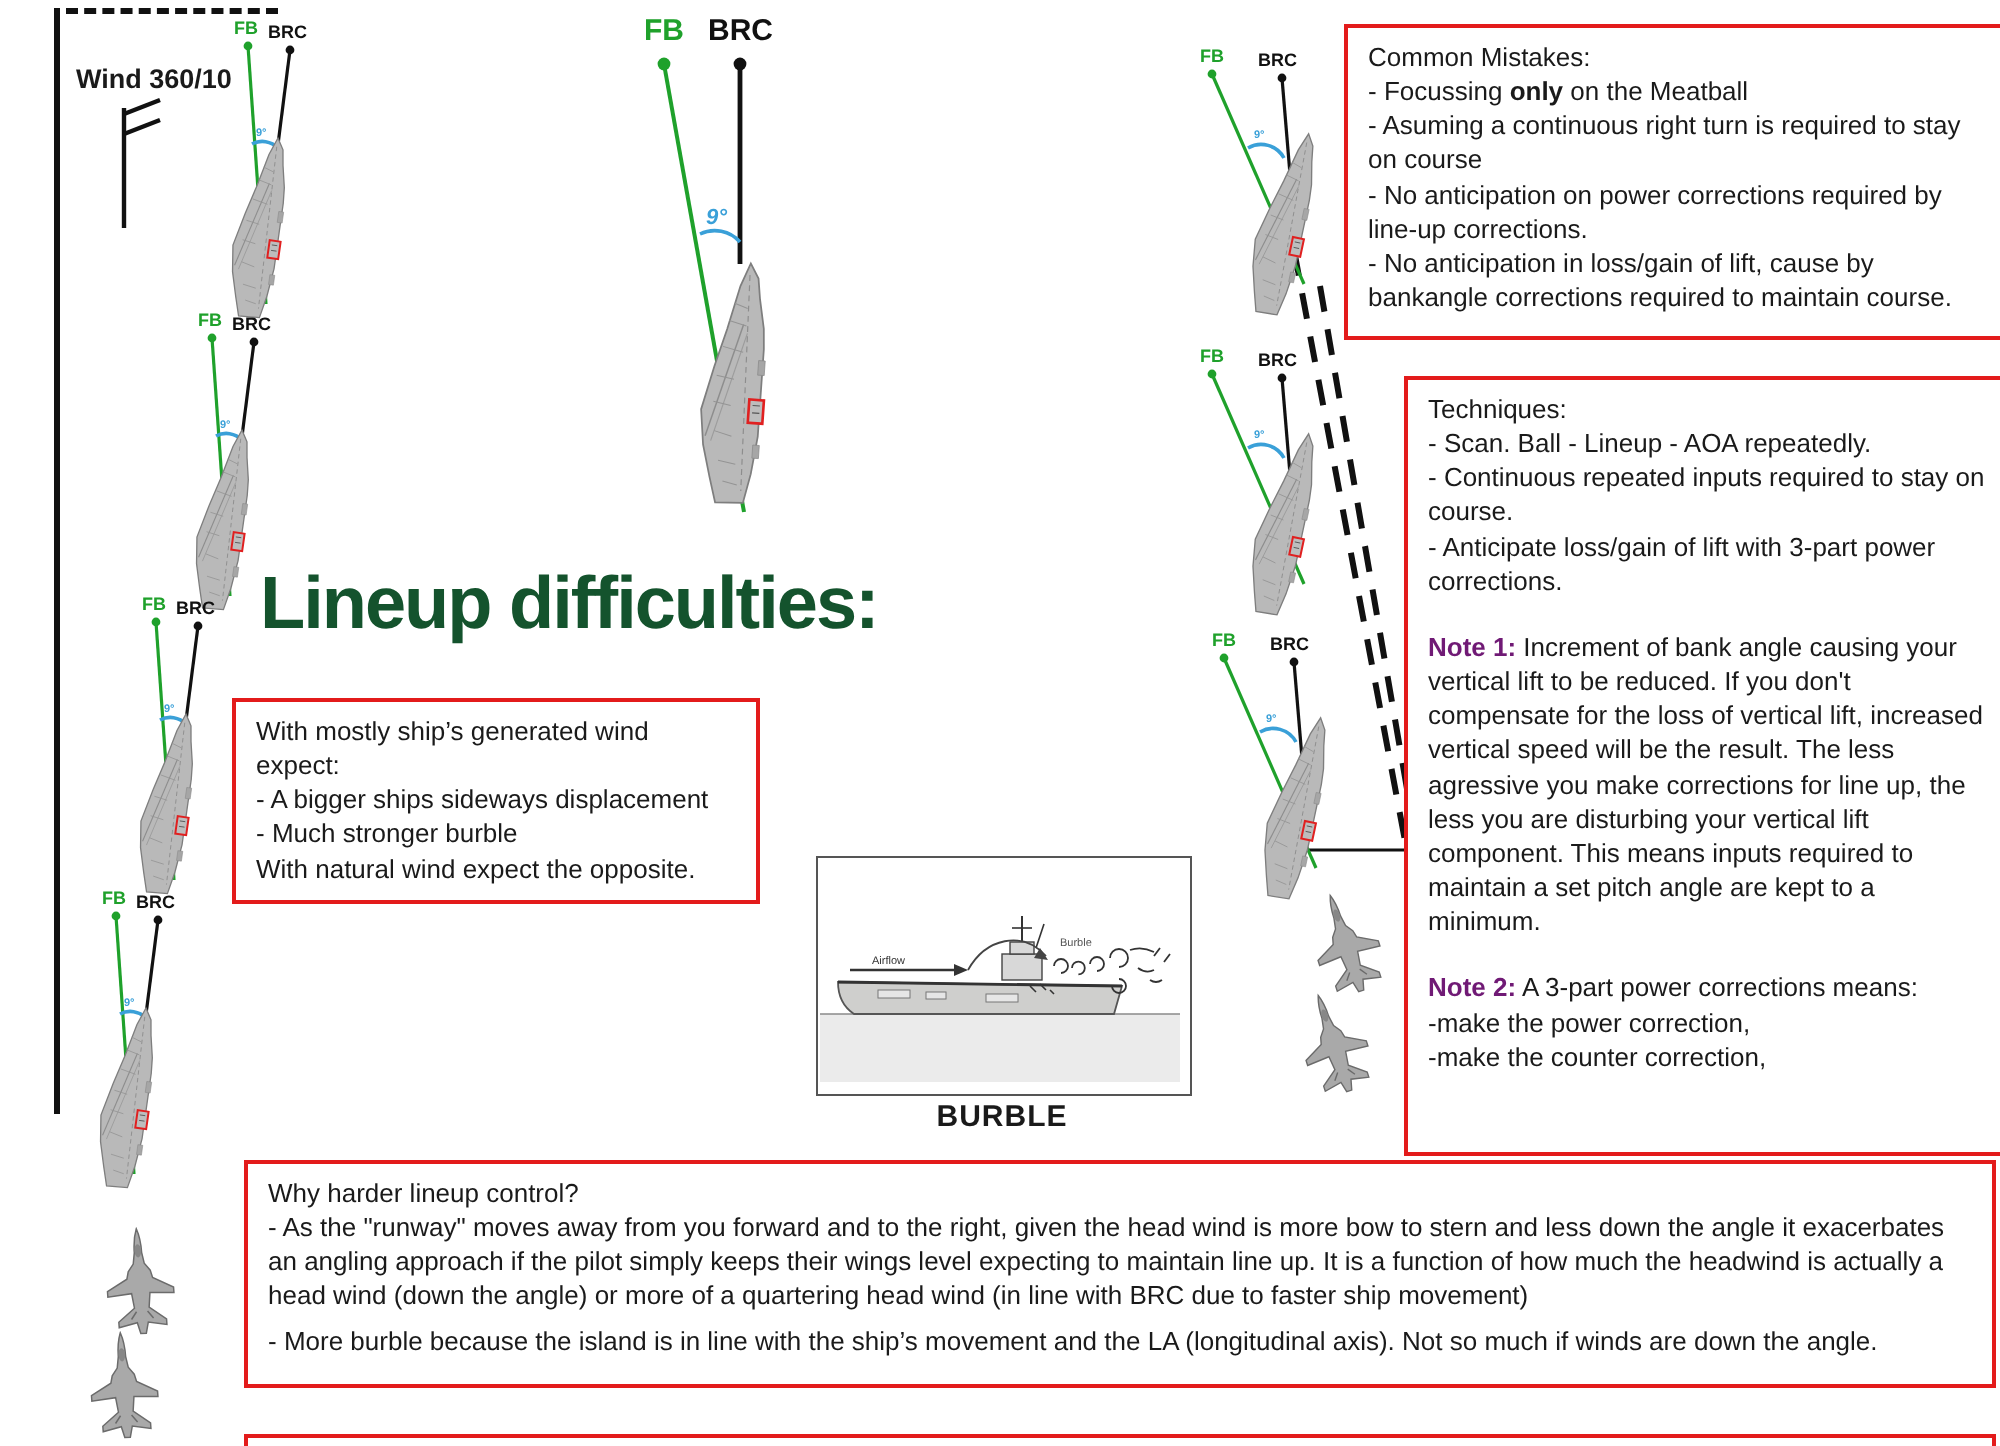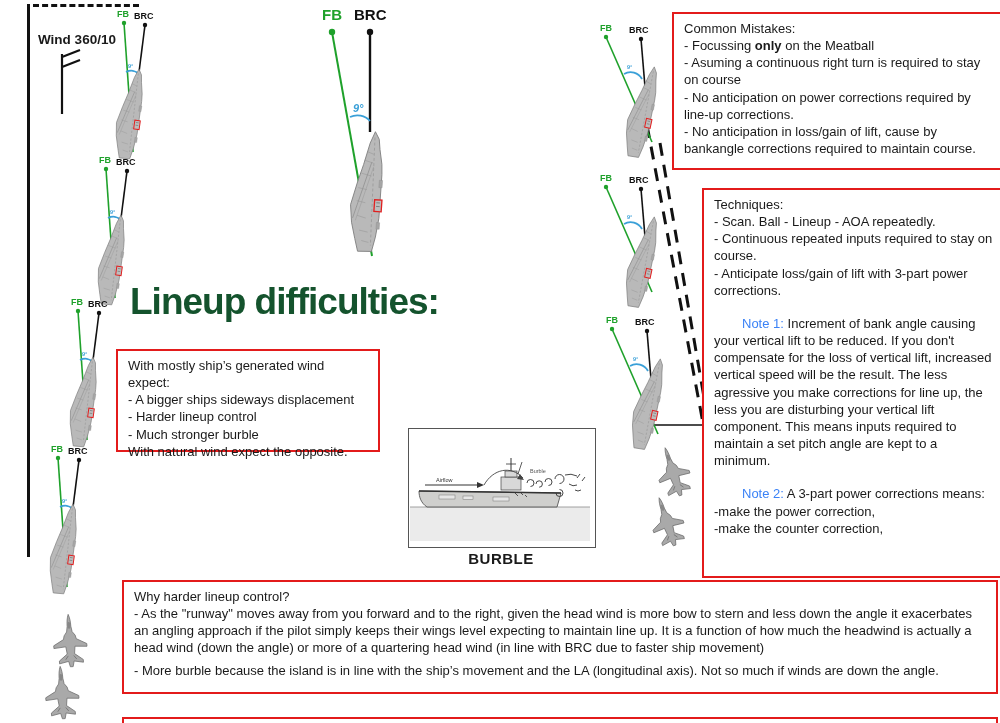--- a/index.html
+++ b/index.html
@@ -7,21 +7,21 @@
     position:relative;width:1000px;height:723px;overflow:hidden;
     background:#ffffff;font-family:"Liberation Sans",sans-serif;color:#1a1a1a;
   }
   .abs{position:absolute;}
   .redbox{
     position:absolute;border:2px solid #e31b1b;background:#ffffff;
     padding:6px 10px;font-size:13px;line-height:1.32;z-index:3;box-sizing:border-box;
   }
   .redbox .hd{font-weight:normal;}
   .b{font-weight:bold;text-align:center;}
-  .note-label{color:#3b82f6;font-weight:normal;margin-left:28px;}
+  .note-label{color:#701a75;font-weight:bold;}
   .gap{height:16px;}
   .sgap{height:5px;}
   #page-title{
     position:absolute;left:130px;top:281px;font-size:37px;font-weight:bold;
     color:#14532d;letter-spacing:-1px;z-index:2;white-space:nowrap;
   }
   .unit{position:absolute;z-index:1;overflow:visible;}
   .fb-label{fill:#1fa12b;font-weight:bold;font-size:9px;}
   .brc-label{fill:#111;font-weight:bold;font-size:9px;}
   .fb-label-lg{fill:#1fa12b;font-weight:bold;font-size:15px;}
@@ -270,21 +270,20 @@
   <div><span class="note-label">Note 1:</span><span> Increment of bank angle causing your vertical lift to be reduced. If you don't compensate for the loss of vertical lift, increased vertical speed will be the result. The less agressive you make corrections for line up, the less you are disturbing your vertical lift component. This means inputs required to maintain a set pitch angle are kept to a minimum.</span></div>
   <div class="gap"></div>
   <div><span class="note-label">Note 2:</span><span> A 3-part power corrections means:</span></div>
   <div>-make the power correction,</div>
   <div>-make the counter correction,</div>
 </div>
 
 <div class="redbox" style="left:116px;top:349px;width:264px;height:103px">
   <div class="hd">With mostly ship’s generated wind expect:</div>
   <div>- A bigger ships sideways displacement</div>
-  <div>- Harder lineup control</div>
   <div>- Much stronger burble</div>
   <div class="hd">With natural wind expect the opposite.</div>
 </div>
 
 <div class="redbox" style="left:122px;top:580px;width:876px;height:114px">
   <div class="hd">Why harder lineup control?</div>
   <div>- As the "runway" moves away from you forward and to the right, given the head wind is more bow to stern and less down the angle it exacerbates an angling approach if the pilot simply keeps their wings level expecting to maintain line up. It is a function of how much the headwind is actually a head wind (down the angle) or more of a quartering head wind (in line with BRC due to faster ship movement)</div>
   <div class="sgap"></div>
   <div>- More burble because the island is in line with the ship’s movement and the LA (longitudinal axis). Not so much if winds are down the angle.</div>
 </div>

